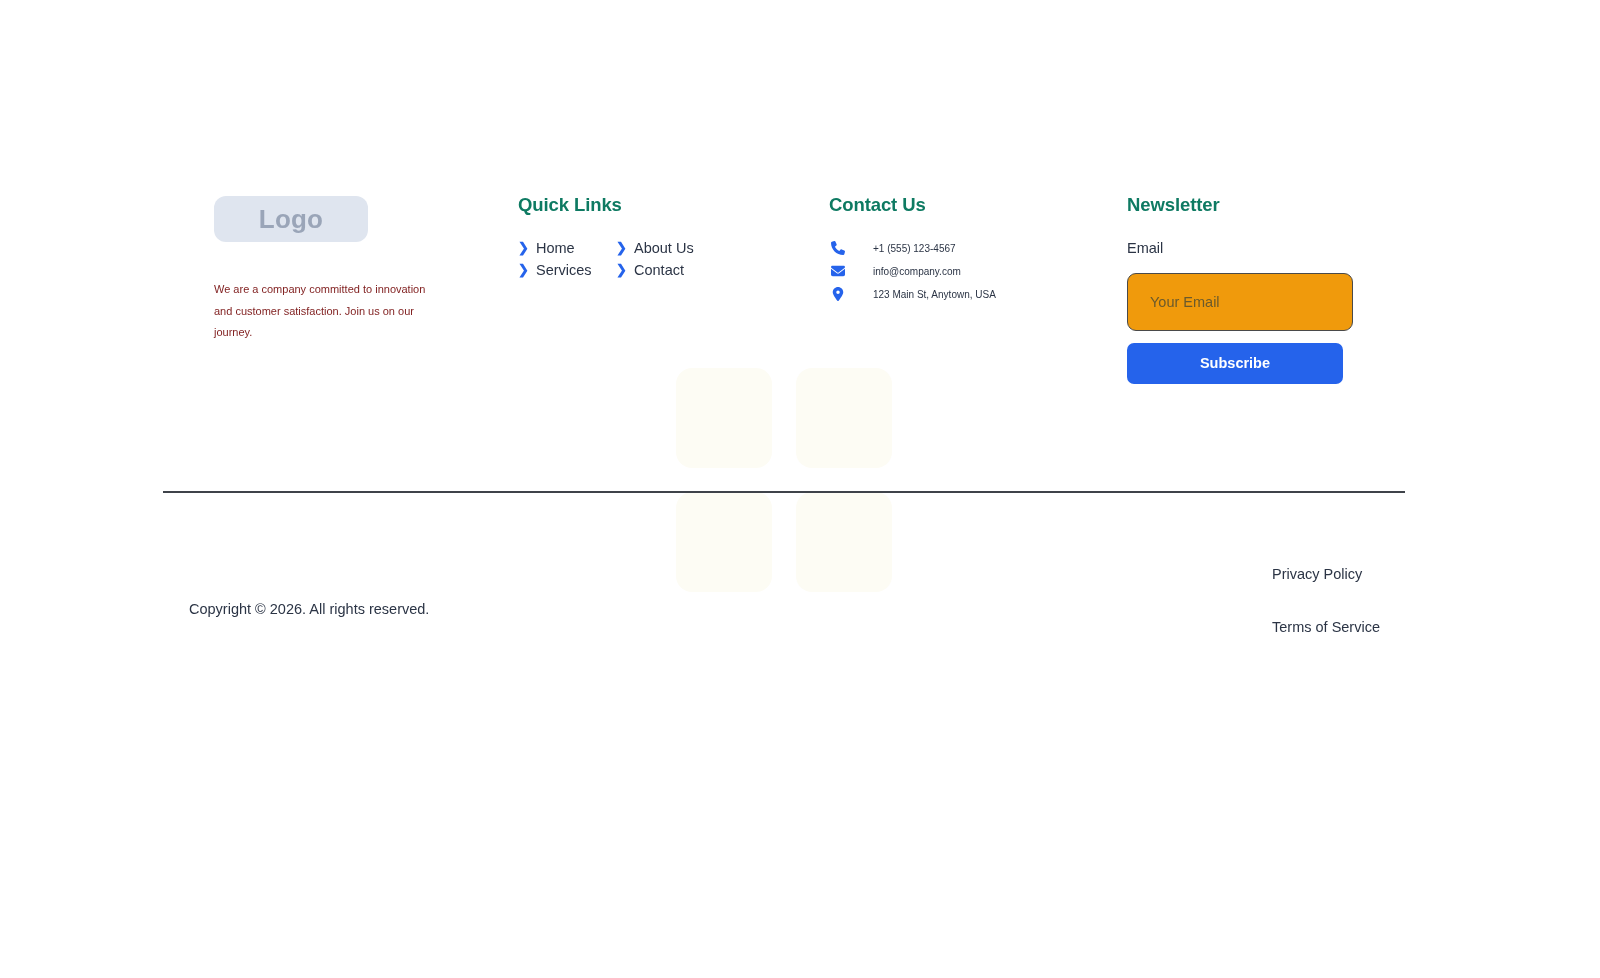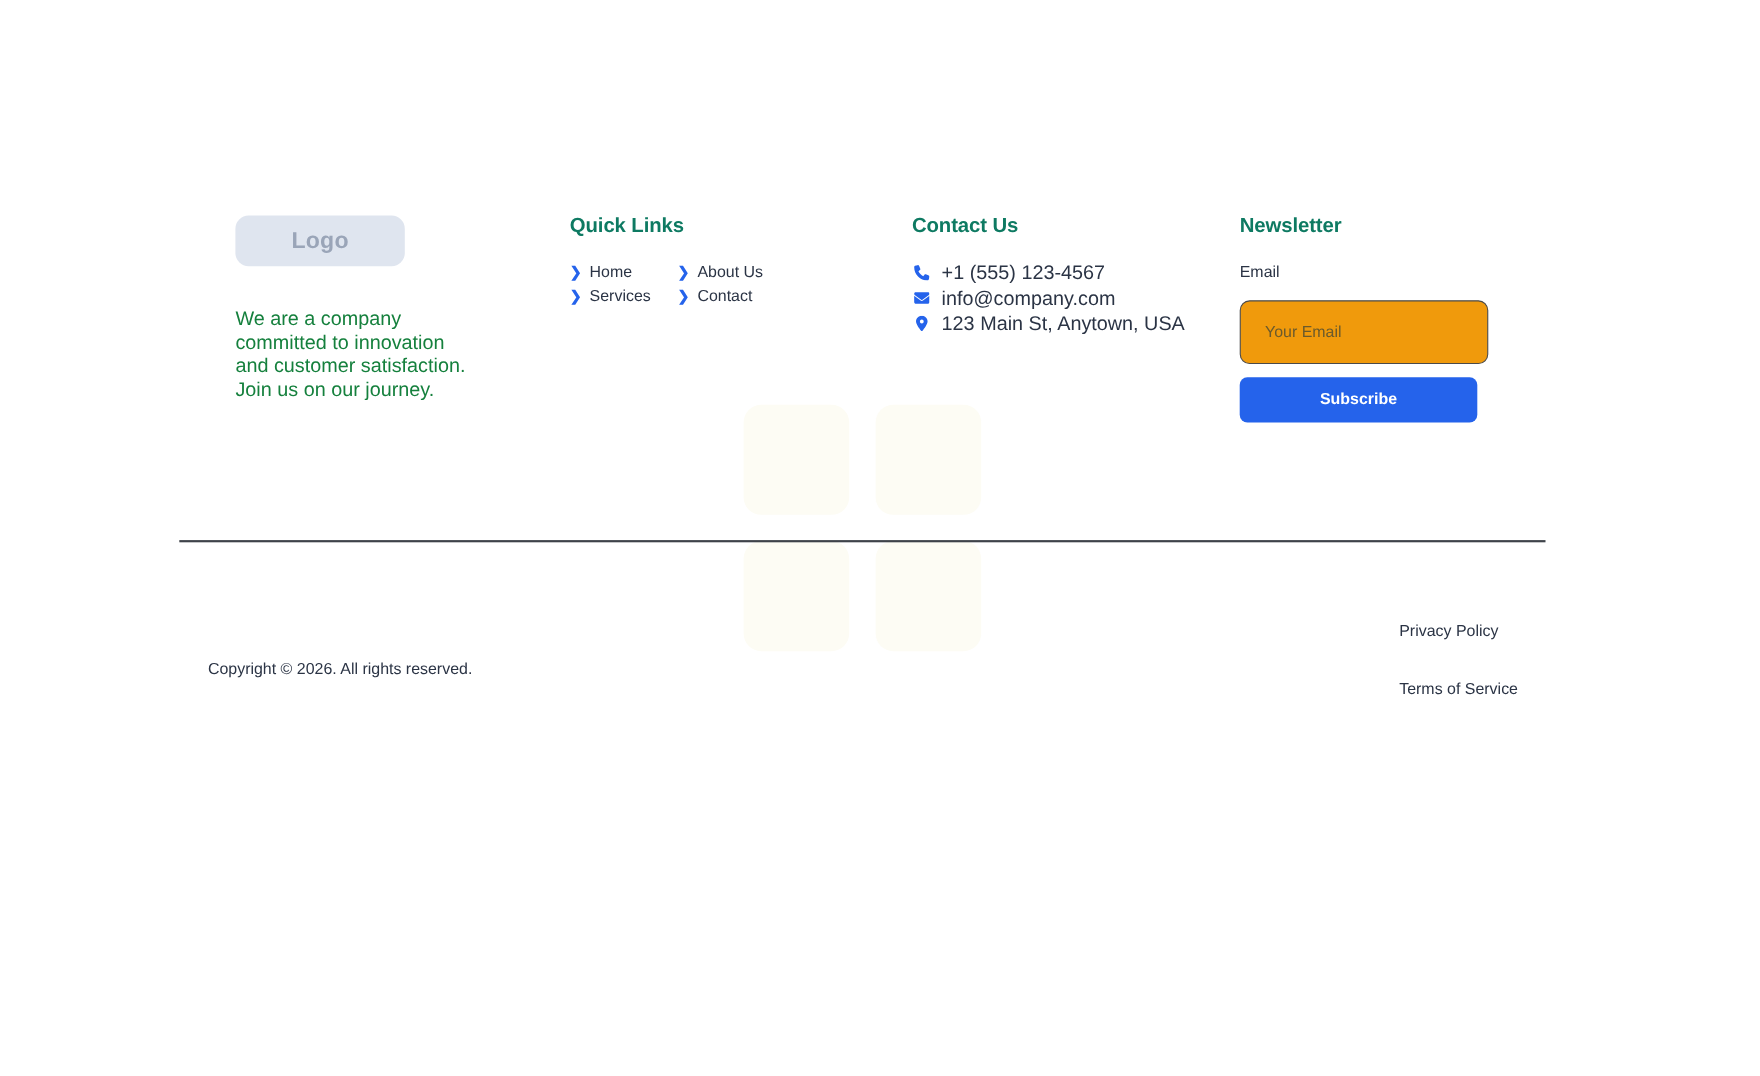--- a/index.html
+++ b/index.html
@@ -78,29 +78,29 @@
   
   #logo-placeholder {
     width: 154px;
     height: 46px;
     background: #dfe5ef;
     border-radius: 12px;
     display: flex;
     align-items: center;
     justify-content: center;
     color: #9aa5b8;
-    font-size: 21px;
+    font-size: 26px;
     font-weight: 700;
     letter-spacing: .2px;
   }
   #brand-description {
     margin-top: 37px;
-    font-size: 18px;
+    font-size: 11px;
     line-height: 21.5px;
-    color: #15803d;
+    color: #7f1d1d;
     width: 214px;
   }
 
   
   .section-heading {
     font-size: 18.5px;
     font-weight: 700;
     color: #0e7a62;
     letter-spacing: -.1px;
     margin: 0 0 25px 0;
@@ -134,22 +134,22 @@
 
   
   #contact-list {
     display: flex;
     flex-direction: column;
     gap: 6px;
   }
   .contact-row {
     display: flex;
     align-items: center;
-    gap: 10px;
-    font-size: 18px;
+    gap: 27px;
+    font-size: 10px;
     color: #2b3445;
     line-height: 17px;
   }
   .contact-icon {
     width: 17px;
     height: 15px;
     display: inline-flex;
     align-items: center;
     justify-content: center;
     color: #2563eb;

